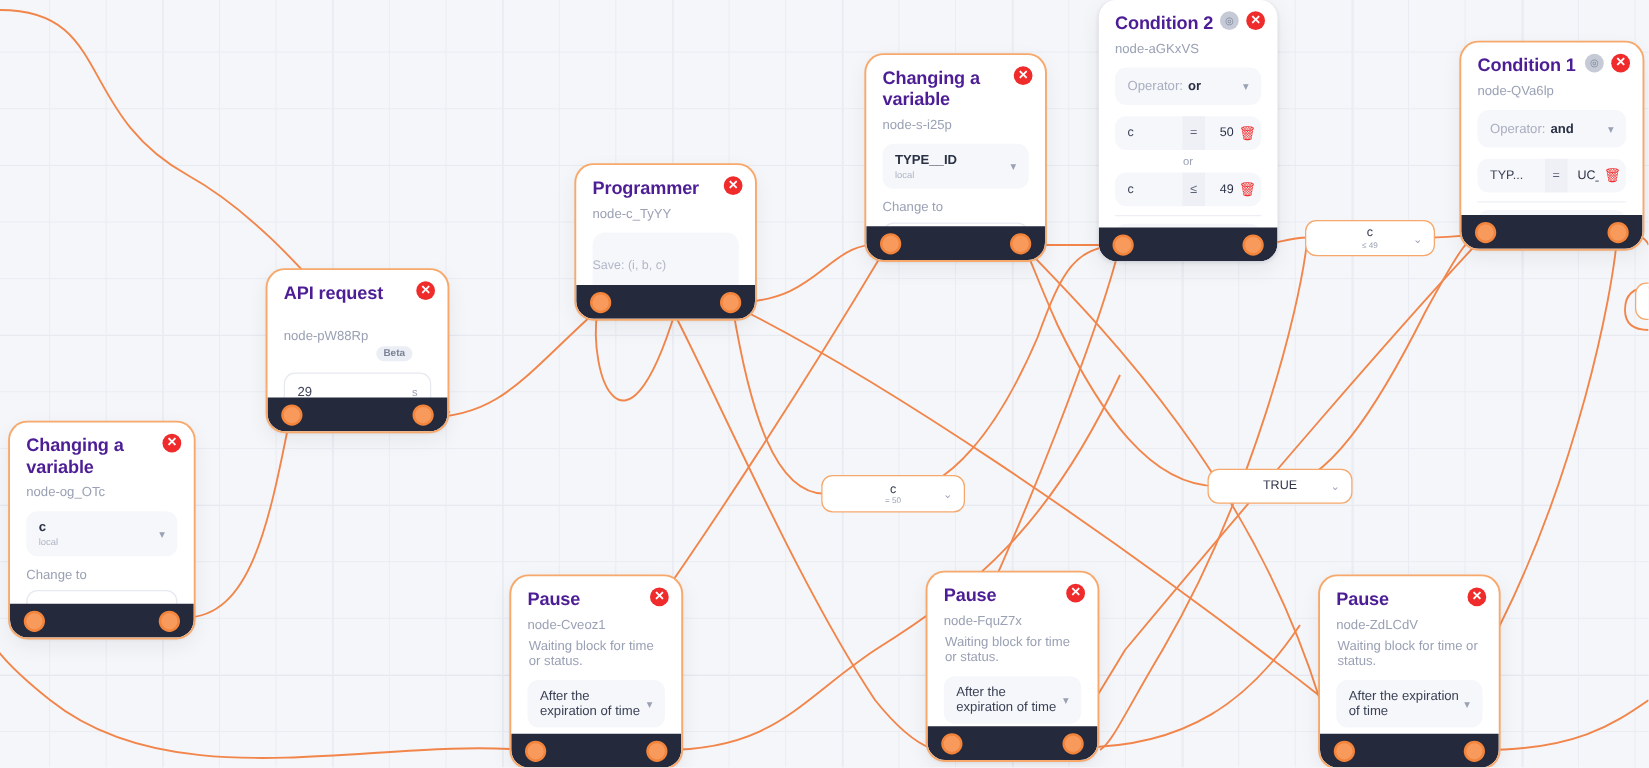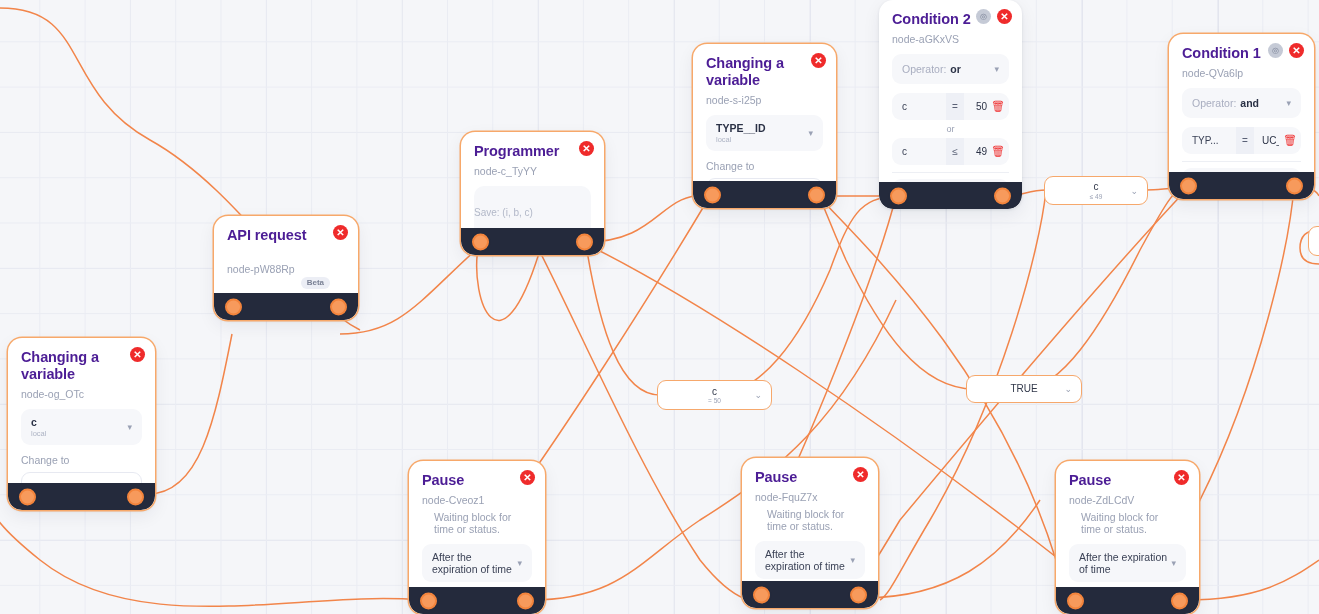--- a/index.html
+++ b/index.html
@@ -48,21 +48,21 @@
     margin: 0 34px 5px 0;
   }
   .node-id {
     font-size: 10.5px; color: #9aa1b4; margin-bottom: 9px;
     display: flex; align-items: center; gap: 6px;
   }
   .badge {
     background: #eceef5; color: #7b8295; font-size: 8px; font-weight: bold;
     border-radius: 7px; padding: 2px 6px 1.5px; line-height: 1; margin-top: 28px;
   }
-  .node-sub { font-size: 10.5px; color: #9aa1b4; margin: -4px 12px 9px; }
+  .node-sub { font-size: 10.5px; color: #9aa1b4; margin: -4px 1px 9px; }
   .node-foot {
     position: absolute; left: 0; right: 0; bottom: 0;
     height: 27px; background: #242a3c;
     border-bottom-left-radius: 14px; border-bottom-right-radius: 14px;
   }
   .handle {
     position: absolute; top: 50%; transform: translateY(-50%);
     width: 13px; height: 13px; border-radius: 50%;
     border: 2.4px solid #f3843c; background: #f79a5c;
     box-shadow: 0 0 0 1.5px #242a3c;
@@ -200,21 +200,21 @@
         <span>0</span>
       </div>
     </div>
     <button class="close-btn">✕</button>
     <div class="node-foot">
       <div class="handle l"></div>
       <div class="handle r"></div>
     </div>
   </div>
 
-  <div class="node sel" style="left:214px; top:216px; width:144px; height:104px;">
+  <div class="node sel" style="left:214px; top:216px; width:144px; height:129px;">
     <div class="node-body">
       <div class="node-title">API request</div>
       <div class="node-id">
         <span>node-pW88Rp</span>
         <span class="badge">Beta</span>
       </div>
       <div class="fld outline">
         <span>29</span>
         <span class="chev">s</span>
       </div>

